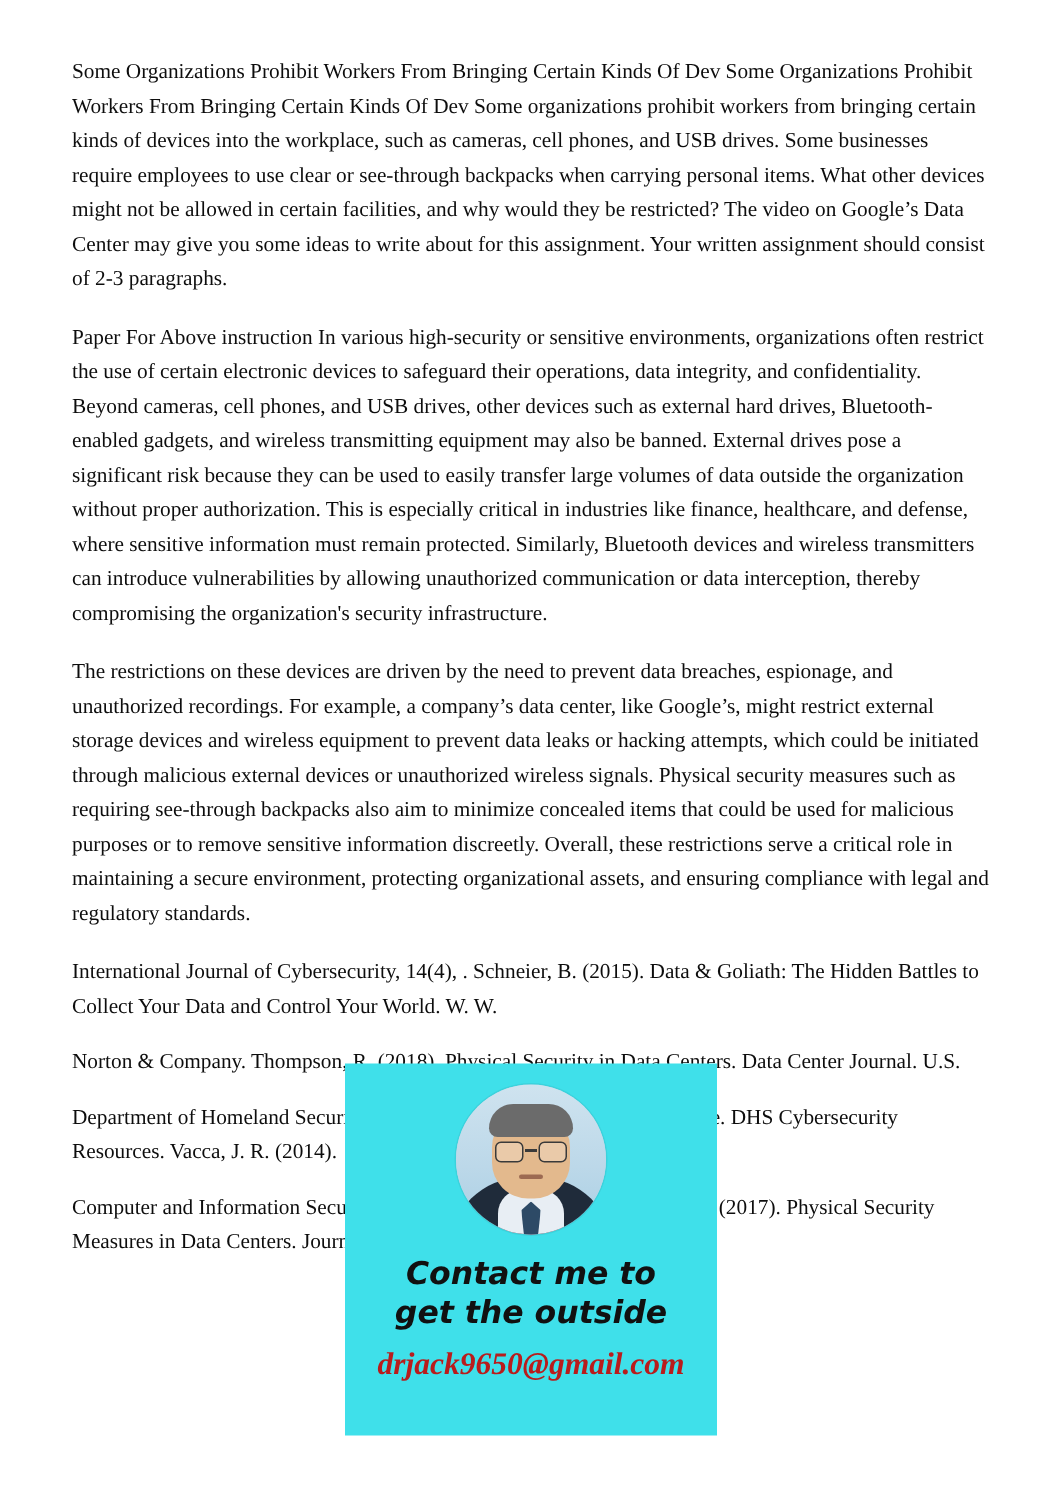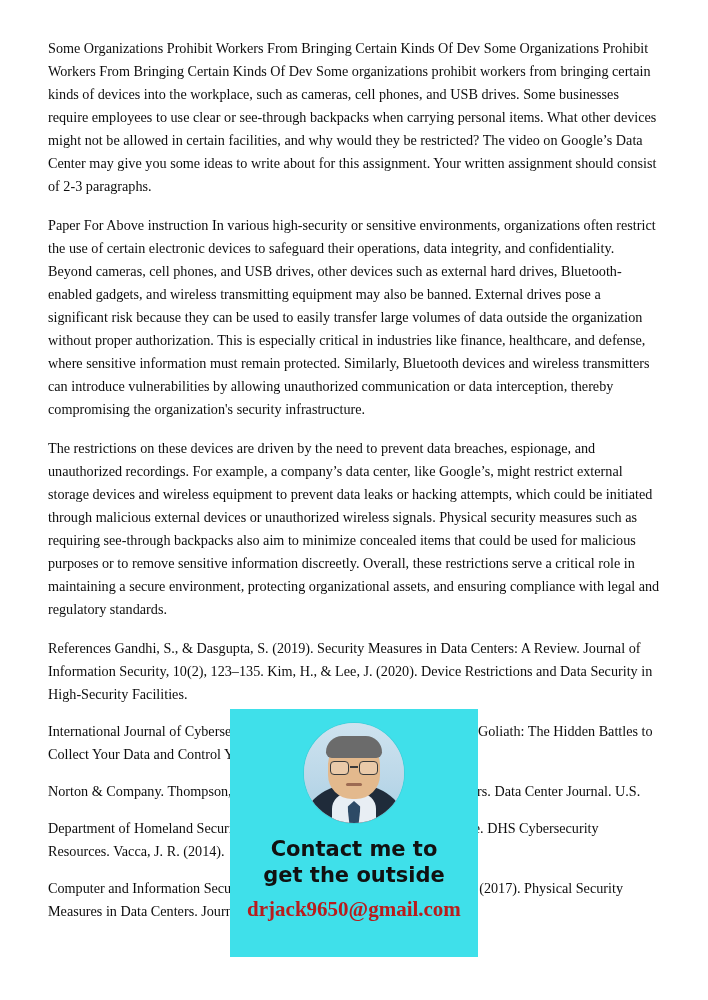--- a/index.html
+++ b/index.html
@@ -46,20 +46,21 @@
     top: 702px;
     width: 248px;
     height: 248px;
     background: #3fe0ea;
     display: flex;
     flex-direction: column;
     align-items: center;
     justify-content: flex-start;
     box-sizing: border-box;
     padding-top: 10px;
+    font-style: italic;
   }
   .avatar-wrap {
     width: 100px;
     height: 100px;
     border-radius: 50%;
     overflow: hidden;
     position: relative;
     background: #b9d6e8;
     margin-top: 4px;
     box-shadow: 0 0 0 1px rgba(0,0,0,0.06);
@@ -181,21 +182,20 @@
 </style>
 </head>
 <body>
 
 <div class="page">
 
   <div class="doc-body">
     <p class="para">Some Organizations Prohibit Workers From Bringing Certain Kinds Of Dev Some Organizations Prohibit Workers From Bringing Certain Kinds Of Dev Some organizations prohibit workers from bringing certain kinds of devices into the workplace, such as cameras, cell phones, and USB drives. Some businesses require employees to use clear or see-through backpacks when carrying personal items. What other devices might not be allowed in certain facilities, and why would they be restricted? The video on Google’s Data Center may give you some ideas to write about for this assignment. Your written assignment should consist of 2-3 paragraphs.</p>
     <p class="para">Paper For Above instruction In various high-security or sensitive environments, organizations often restrict the use of certain electronic devices to safeguard their operations, data integrity, and confidentiality. Beyond cameras, cell phones, and USB drives, other devices such as external hard drives, Bluetooth-enabled gadgets, and wireless transmitting equipment may also be banned. External drives pose a significant risk because they can be used to easily transfer large volumes of data outside the organization without proper authorization. This is especially critical in industries like finance, healthcare, and defense, where sensitive information must remain protected. Similarly, Bluetooth devices and wireless transmitters can introduce vulnerabilities by allowing unauthorized communication or data interception, thereby compromising the organization's security infrastructure.</p>
     <p class="para">The restrictions on these devices are driven by the need to prevent data breaches, espionage, and unauthorized recordings. For example, a company’s data center, like Google’s, might restrict external storage devices and wireless equipment to prevent data leaks or hacking attempts, which could be initiated through malicious external devices or unauthorized wireless signals. Physical security measures such as requiring see-through backpacks also aim to minimize concealed items that could be used for malicious purposes or to remove sensitive information discreetly. Overall, these restrictions serve a critical role in maintaining a secure environment, protecting organizational assets, and ensuring compliance with legal and regulatory standards.</p>
-    <p class="para tight">References Gandhi, S., &amp; Dasgupta, S. (2019). Security Measures in Data Centers: A Review. Journal of Information Security, 10(2), 123–135. Kim, H., &amp; Lee, J. (2020). Device Restrictions and Data Security in High-Security Facilities.</p>
     <p class="para tight">International Journal of Cybersecurity, 14(4), . Schneier, B. (2015). Data &amp; Goliath: The Hidden Battles to Collect Your Data and Control Your World. W. W.</p>
     <p class="para tight">Norton &amp; Company. Thompson, R. (2018). Physical Security in Data Centers. Data Center Journal. U.S.</p>
     <p class="para tight">Department of Homeland Security. (2021). Protecting Critical Infrastructure. DHS Cybersecurity Resources. Vacca, J. R. (2014).</p>
     <p class="para tight">Computer and Information Security Handbook. Morgan Kaufmann. Lee, S. (2017). Physical Security Measures in Data Centers. Journal of Cyber Defense, 9(3), 89–105.</p>
   </div>
 
   <div class="overlay-card">
     <div class="avatar-wrap">
       <div class="av-bg"></div>
       <div class="av-suit"></div>

